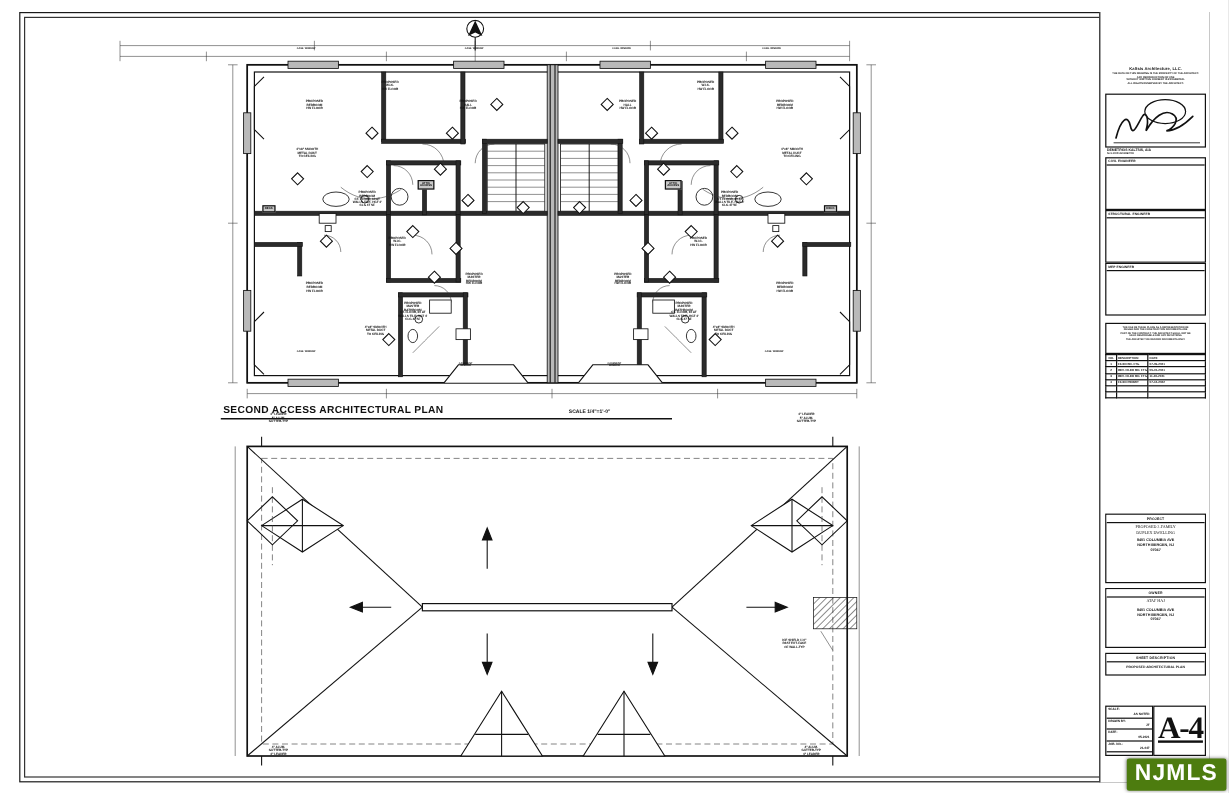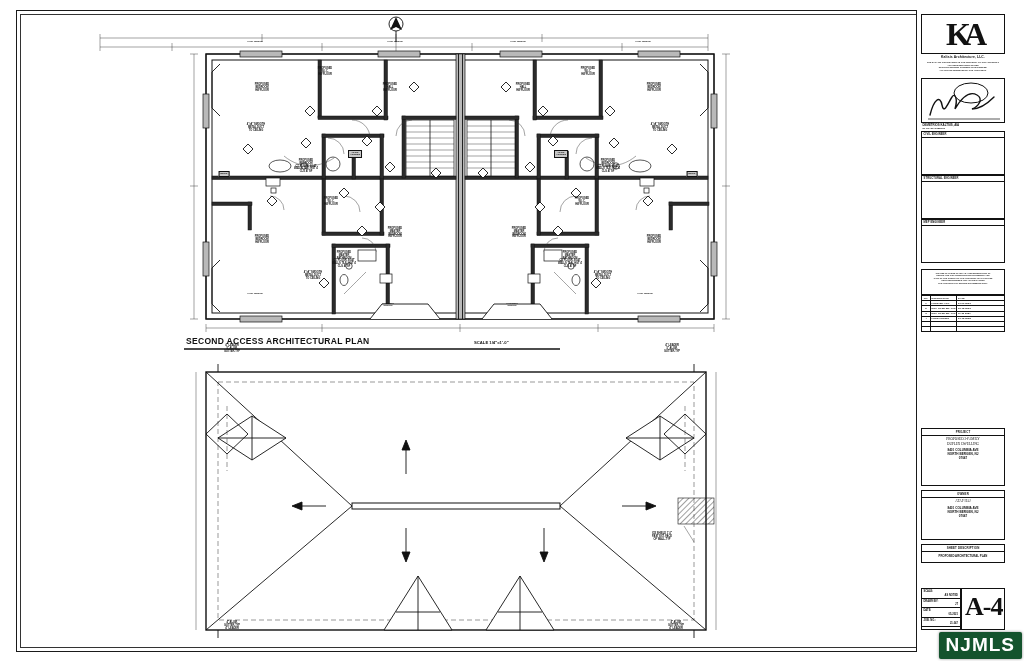--- a/index.html
+++ b/index.html
@@ -211,26 +211,27 @@
   }
   .fieldrow .fl { position: absolute; left: 1.5px; top: 1px; }
   .fieldrow .fv { position: absolute; right: 2px; top: 4.5px; }
   .sheetnum {
     position: absolute;
     font-family: "Liberation Serif", serif;
     font-size: 26px;
     font-weight: bold;
     color: #111;
     letter-spacing: -1px;
+    text-decoration: underline;
   }
   
   .njmls {
     position: absolute;
     right: 2px; bottom: 2px;
-    background: #14532d;
+    background: #4d7c0f;
     color: #ffffff;
     font-family: "Liberation Sans", sans-serif;
     font-weight: bold;
     font-size: 19px;
     letter-spacing: 1px;
     padding: 2px 7px 3px;
     border-radius: 2px;
     box-shadow: 0 0 3px rgba(0,0,0,.45);
     z-index: 40;
   }
@@ -677,23 +678,20 @@
 OF WALL-TYP</div>
       </div>
 
     <div class="plantitle" style="left:164px; top:320px;">SECOND ACCESS ARCHITECTURAL PLAN</div>
     <div class="planscale" style="left:452px; top:324px;">SCALE 1/4"=1'-0"</div>
 
   </div>
 
   <div class="titleblock">
 
-    <div class="logo-box">
-      <span class="logo-mono">KA</span>
-    </div>
     <div class="firmname">Kaltsis Architecture, LLC.</div>
     <div class="disclaimer">THE DATA ON THIS DRAWING IS THE PROPERTY OF THE ARCHITECT. ANY REPRODUCTION OR USE
 WITHOUT WRITTEN CONSENT IS PROHIBITED.
 ALL RIGHTS RESERVED BY THE ARCHITECT.</div>
 
     <div class="sig-box">
       <svg width="84" height="45" viewBox="0 0 84 45">
         <ellipse cx="49" cy="14" rx="17" ry="10" fill="none" stroke="#111" stroke-width="1"></ellipse>
         <path d="M8 36 C 12 20, 18 16, 20 26 C 22 36, 26 24, 30 18 C 33 13, 36 20, 33 30
                  C 40 18, 48 12, 55 16 C 62 20, 56 28, 50 30 C 58 30, 66 24, 72 18" fill="none" stroke="#111" stroke-width="1.4" stroke-linecap="round"></path>

